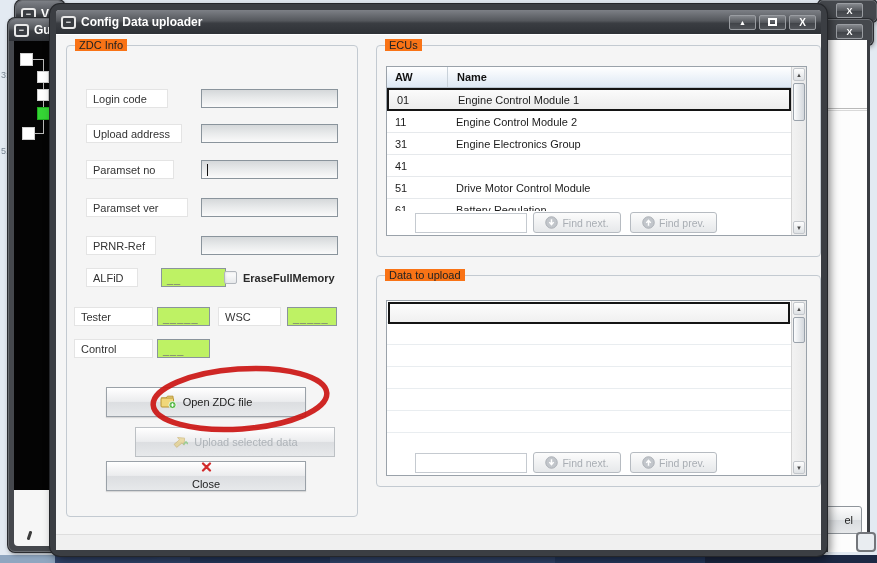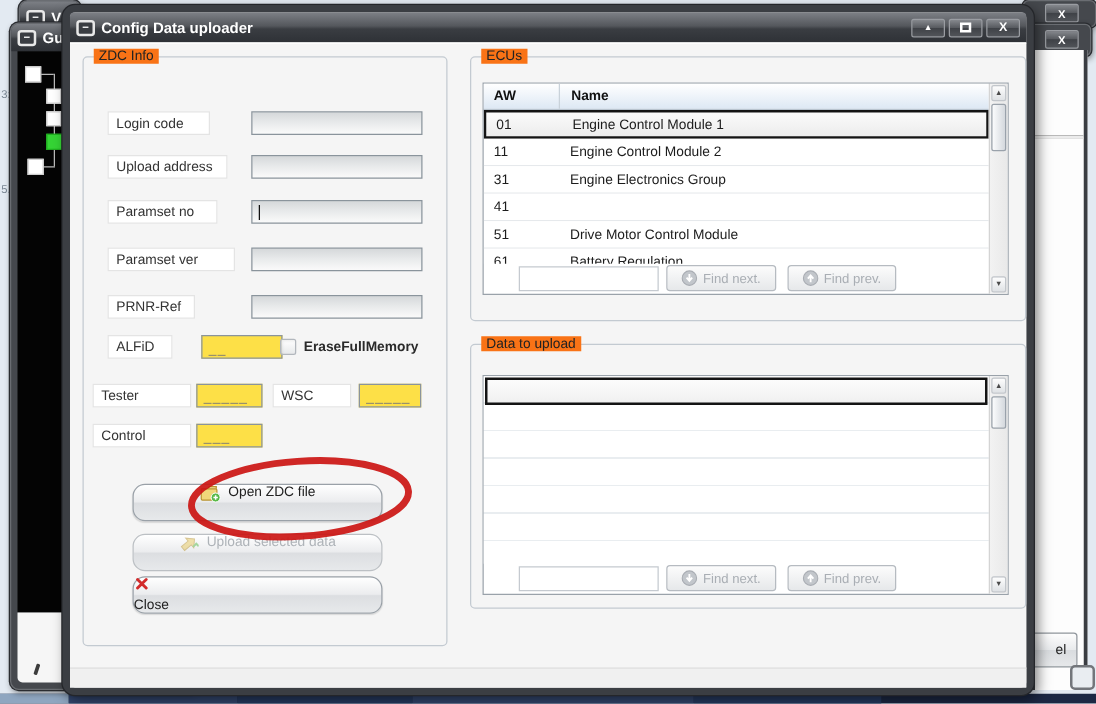--- a/index.html
+++ b/index.html
@@ -54,32 +54,32 @@
   #dlg-status { position:absolute; left:0; right:0; bottom:0; height:16px; background:#f0f0f0; border-top:1px solid #dedede; }
 
   .groupbox { position:absolute; border:1px solid #c3cad1; border-radius:4px; }
   .grouplabel { position:absolute; top:-7px; left:8px; background:#f97316; padding:0 4px; font-size:11px; color:#222; }
 
   
   .chip { position:absolute; height:19px; background:#fff; border:1px solid #e4e4e4; font-size:11px; color:#333;
           display:flex; align-items:center; padding:0 6px; }
   .tinput { position:absolute; height:19px; border:1px solid #8a949c;
             background:linear-gradient(#d5d8da 0%, #e7e9ea 45%, #fafafa 100%); }
-  .maskinput { position:absolute; height:19px; background:#fde047; border:1px solid #8a949c;
+  .maskinput { position:absolute; height:19px; background:#bef264; border:1px solid #8a949c;
                font-size:11px; color:#777; padding:4px 4px 0 5px; letter-spacing:1px; overflow:hidden; }
   .caret { position:absolute; left:5px; top:3px; width:1px; height:12px; background:#111; }
   .checkbox { position:absolute; width:13px; height:13px; border:1px solid #b2b7bd; border-radius:2px;
               background:linear-gradient(#ffffff,#e7e9eb); box-shadow:inset 1px 1px 2px rgba(0,0,0,.08); }
   .cb-label { position:absolute; font-size:11px; font-weight:bold; color:#2a2a2a; }
 
-  .big-btn { position:absolute; left:39px; width:200px; height:30px; border:1px solid #9aa1a8; border-radius:10px;
+  .big-btn { position:absolute; left:39px; width:200px; height:30px; border:1px solid #9aa1a8; border-radius:0;
              background:linear-gradient(#ffffff,#ebecee 48%,#dcdee1 52%,#e7e9eb);
-             display:flex; align-items:flex-start; justify-content:center; gap:6px;
+             display:flex; align-items:center; justify-content:center; gap:6px;
              font-size:11px; color:#222; box-shadow:0 1px 1px rgba(0,0,0,.12); }
-  .big-btn.disabled { color:#aeb3b8; border-color:#bcc0c4; box-shadow:none; }
+  .big-btn.disabled { color:#aeb3b8; border-color:#bcc0c4; box-shadow:none;margin-left:29px; }
   .big-btn.disabled svg { opacity:.5; }
 
   
   .listbox { position:absolute; background:#fff; border:1px solid #9aa2aa; }
   .lb-rows { position:absolute; left:0; top:21px; right:15px; bottom:24px; overflow:hidden; }
   .t-header { position:absolute; left:0; top:0; right:15px; height:21px;
               background:linear-gradient(#ffffff,#dde8f4); border-bottom:1px solid #b9c4cf;
               font-size:11px; font-weight:bold; color:#111; display:flex; align-items:center; }
   .t-header .c1 { width:60px; padding-left:8px; }
   .t-header .c2 { padding-left:9px; border-left:1px solid #c9d2da; align-self:stretch; display:flex; align-items:center; flex:1; }

